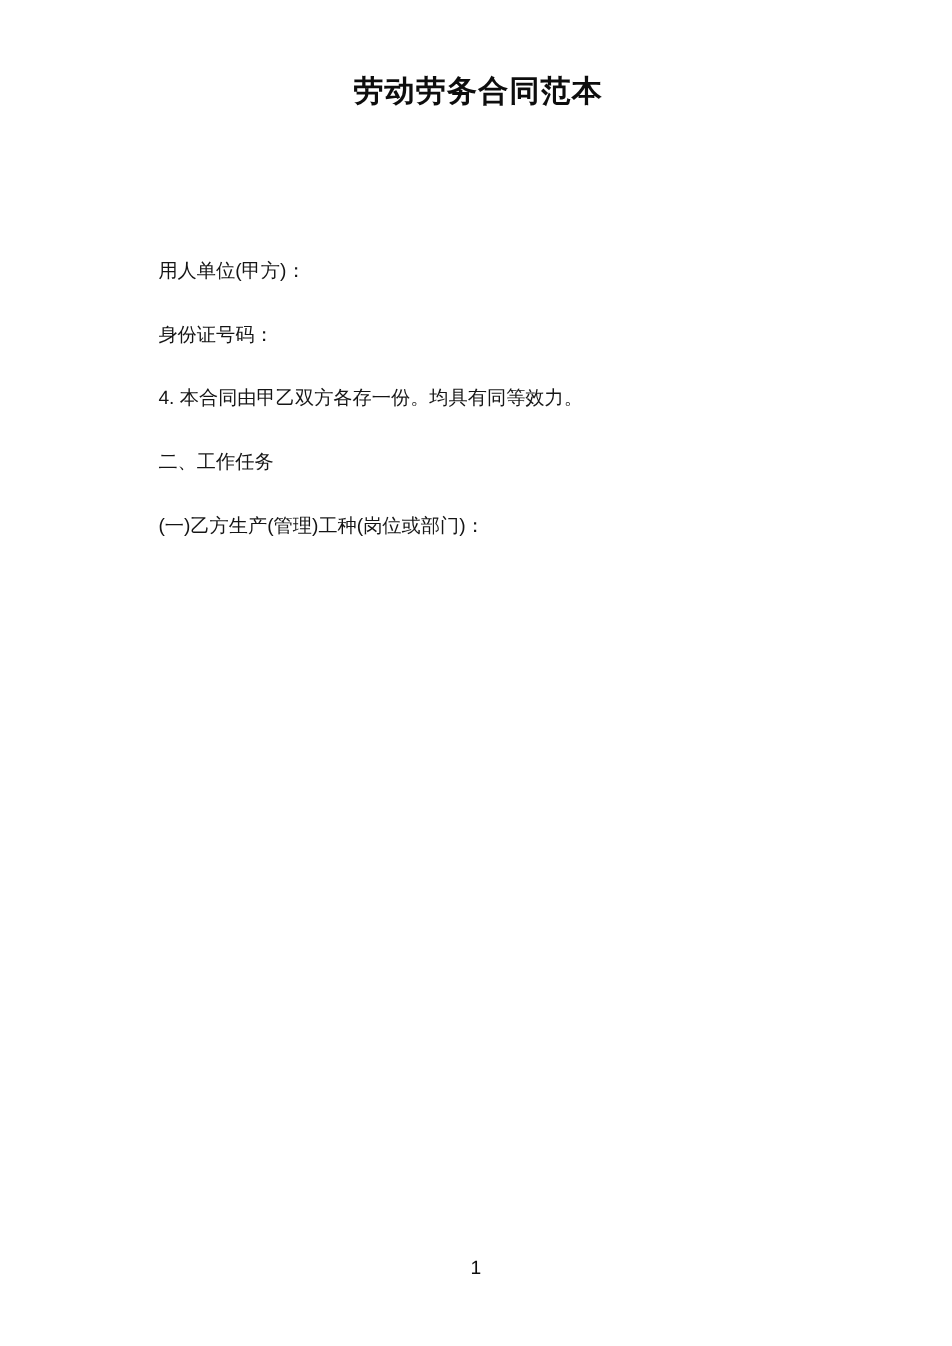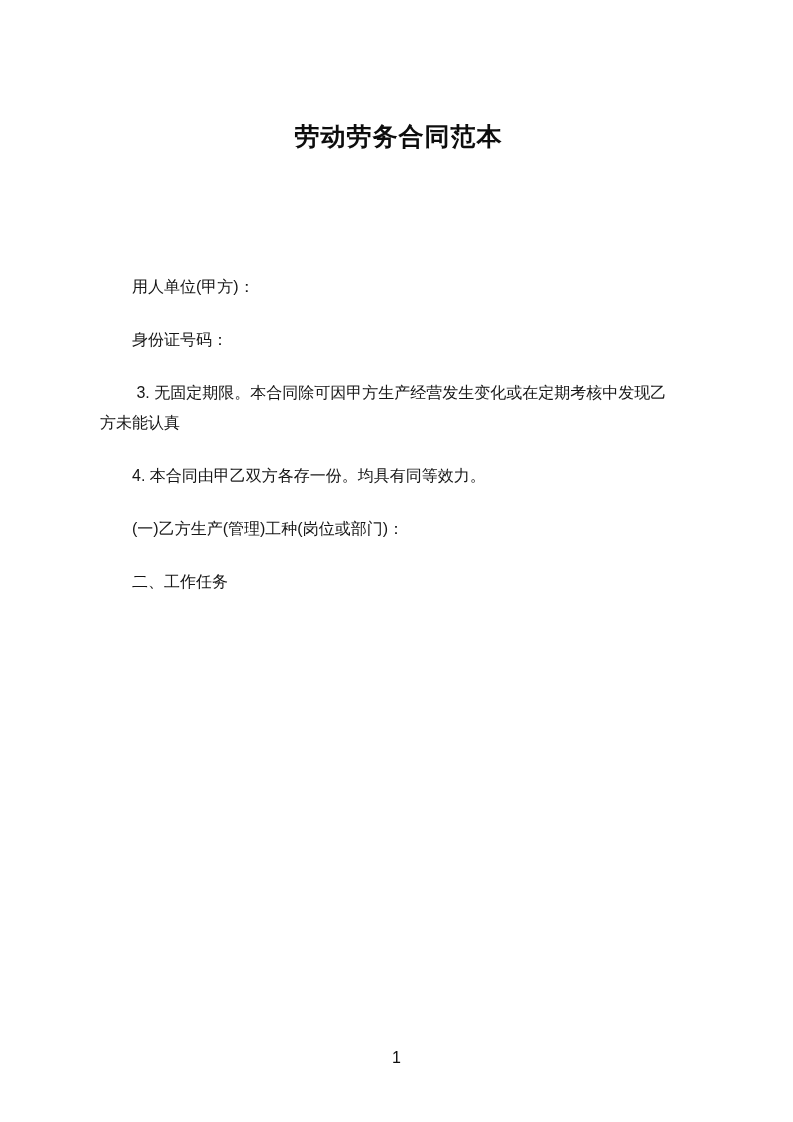--- a/index.html
+++ b/index.html
@@ -7,21 +7,21 @@
     padding: 0;
     background: #ffffff;
   }
   .page {
     position: relative;
     width: 793px;
     height: 1122px;
     margin: 0 auto;
     background: #ffffff;
     box-sizing: border-box;
-    padding: 120px 96px 0 100px;
+    padding: 60px 96px 0 100px;
     overflow: hidden;
     font-family: "Liberation Sans", "DejaVu Sans", sans-serif;
     color: #151515;
     font-size: 16px;
     line-height: 30px;
   }
   .doc-title {
     margin: 0 0 120px 0;
     text-align: center;
     font-size: 25px;
@@ -56,24 +56,23 @@
 
   <p class="para">用人单位(甲方)：</p>
 
 
   <p class="para">身份证号码：</p>
 
 
 
 
 
-  <p class="para"> 3. 无固定期限。本合同除可因甲方生产经营发生变化或在定期考核中发现乙方未能认真</p>
 
 
   <p class="para">4. 本合同由甲乙双方各存一份。均具有同等效力。</p>
 
+  <p class="para">二、工作任务</p>
+
   <p class="para">(一)乙方生产(管理)工种(岗位或部门)：</p>
-
-  <p class="para">二、工作任务</p>
 
   <div class="page-footer">1</div>
 
 </div>
 
 </body></html>

